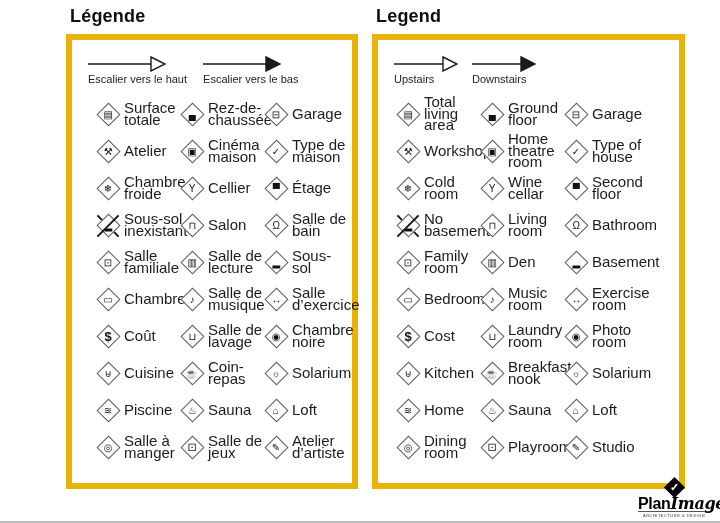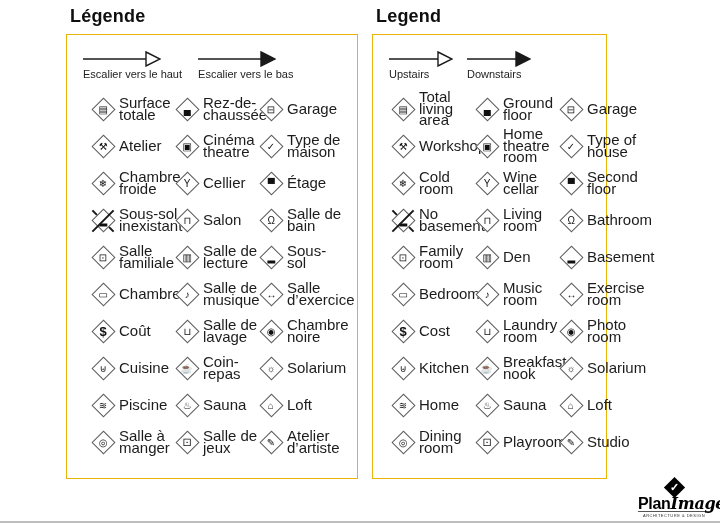--- a/index.html
+++ b/index.html
@@ -1,22 +1,22 @@
 <!DOCTYPE html>
 <html><head>
 <meta charset="utf-8">
 <style>
   html,body{margin:0;padding:0;}
   .page{position:relative;width:720px;height:523px;background:#ffffff;overflow:hidden;
         font-family:"Liberation Sans",sans-serif;color:#1a1a1a;}
   .panel-block{position:absolute;top:2px;}
   .panel-block.fr{left:66px;width:292px;}
-  .panel-block.en{left:372px;width:235px;}
+  .panel-block.en{left:372px;width:313px;}
   .panel-title{margin:4px;font-size:18px;line-height:20px;font-weight:bold;color:#0e0e0e;letter-spacing:.2px;}
-  .panel-box{margin-top:8px;height:443px;border:1px solid #eab308;background:#fff;box-sizing:content-box;}
+  .panel-box{margin-top:8px;height:443px;border:6px solid #eab308;background:#fff;box-sizing:content-box;}
   .arrows-row{display:flex;gap:14px;padding:16px 0 0 16px;}
   .panel-block.fr .arrows-row{gap:16px;}
   .arrow-block{display:flex;flex-direction:column;}
   .arrow-block svg{display:block;}
   .arrow-label{font-size:11px;line-height:14px;color:#222;white-space:nowrap;}
   .grid{display:grid;grid-template-columns:repeat(3,84px);grid-auto-rows:37px;margin-top:9px;}
   .panel-block.fr .grid{padding-left:24px;}
   .panel-block.en .grid{padding-left:18px;}
   .legend-item{display:flex;align-items:center;gap:4px;width:84px;}
   .dwrap{position:relative;width:24px;height:24px;flex:0 0 24px;}
@@ -99,21 +99,21 @@
             </span>
             <span class="ilabel">Atelier</span>
           </div>
           <div class="legend-item">
             <span class="dwrap">
               <span class="diamond">
                 <span class="glyph">▣</span>
               </span>
             </span>
             <span class="ilabel">Cinéma
-theatre</span>
+maison</span>
           </div>
           <div class="legend-item">
             <span class="dwrap">
               <span class="diamond">
                 <span class="glyph">✓</span>
               </span>
             </span>
             <span class="ilabel">Type de
 maison</span>
           </div>

